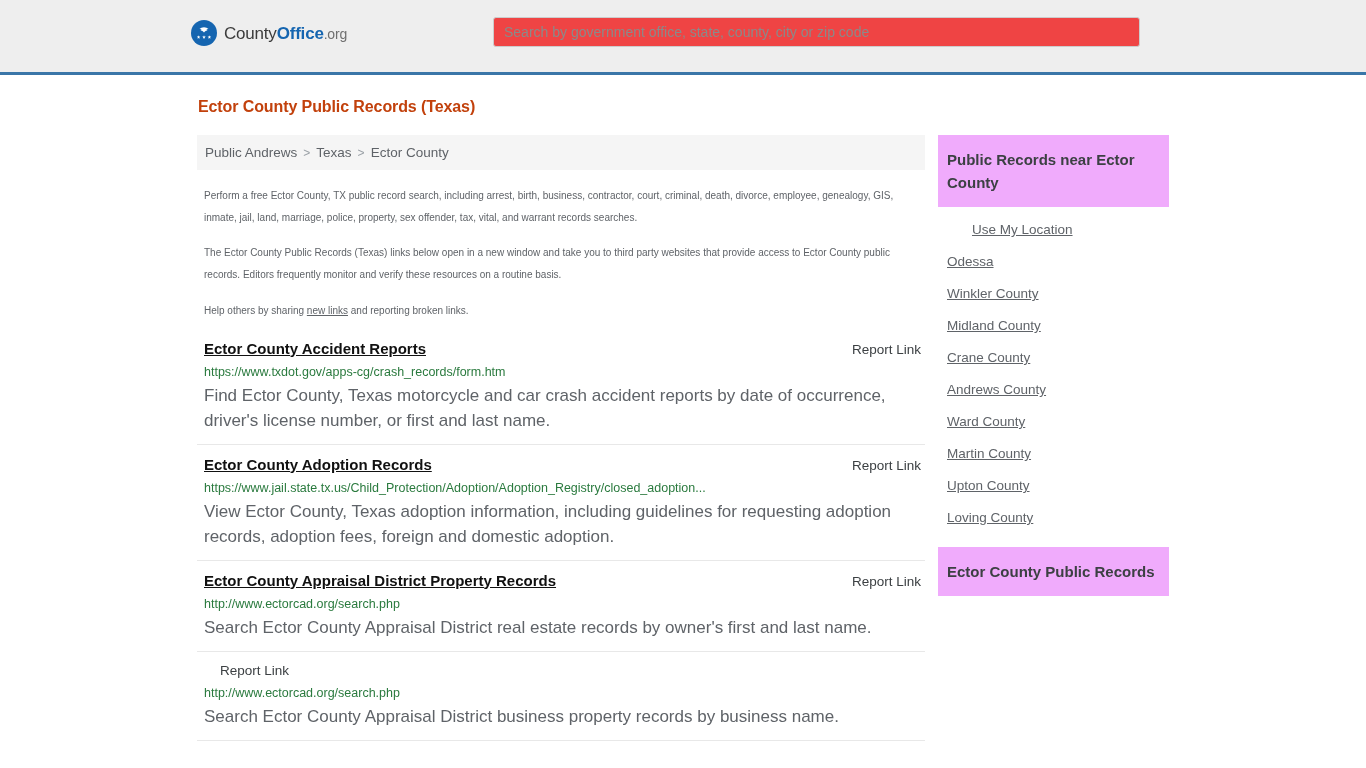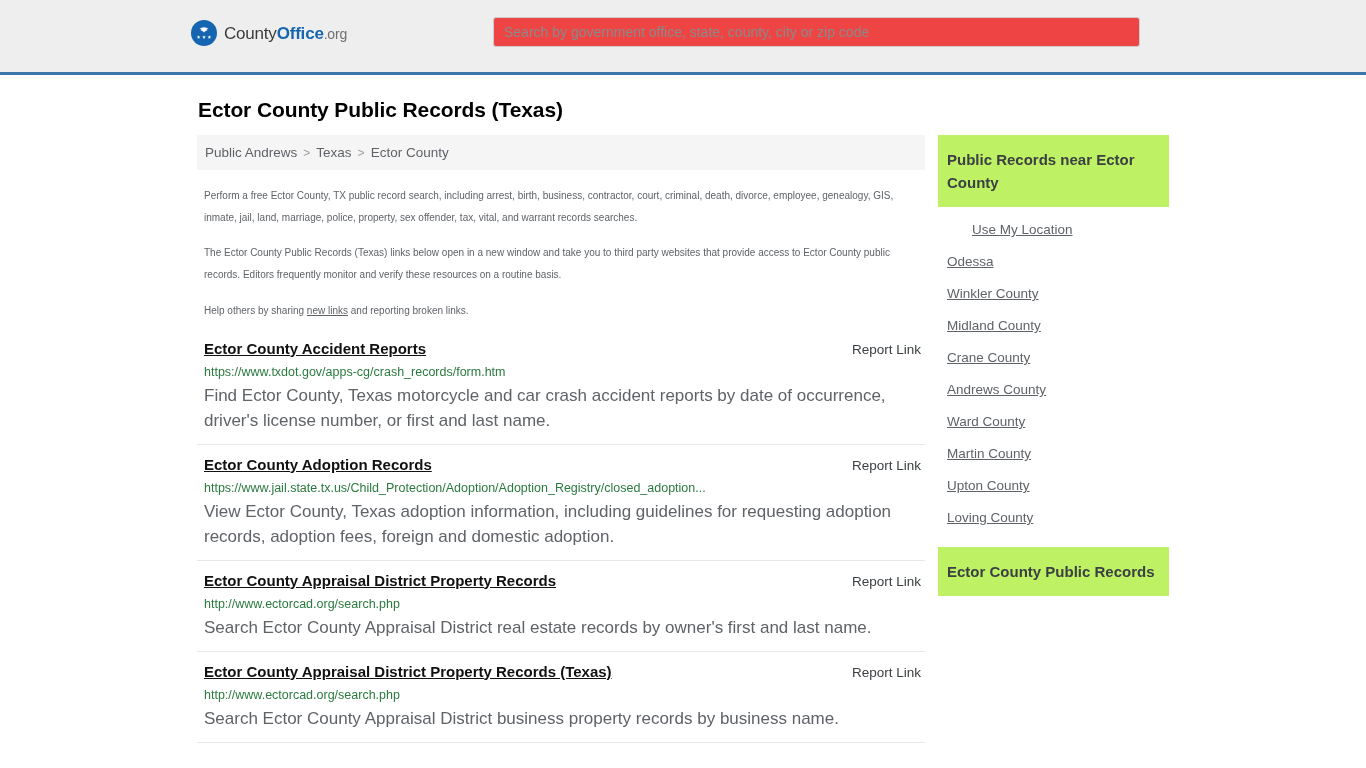--- a/index.html
+++ b/index.html
@@ -67,23 +67,23 @@
 
   
   .page {
     position: relative;
     width: 1366px;
   }
   .page-title {
     position: absolute;
     left: 198px;
     top: 23px;
-    font-size: 21px;
+    font-size: 16px;
     font-weight: bold;
-    color: #000000;
+    color: #c2410c;
     margin: 0;
     letter-spacing: -0.1px;
   }
 
   
   .main-col {
     position: absolute;
     left: 197px;
     top: 60px;
     width: 728px;
@@ -162,21 +162,21 @@
 
   
   .sidebar {
     position: absolute;
     left: 938px;
     top: 60px;
     width: 231px;
   }
   .side-card { margin-bottom: 14px; }
   .side-header {
-    background: #bef264;
+    background: #f0abfc;
     font-size: 15px;
     font-weight: bold;
     color: #3c4043;
     padding: 13px 12px 13px 9px;
     line-height: 23px;
   }
   .side-list {
     list-style: none;
     margin: 0;
     padding: 6px 0 0 0;
@@ -257,21 +257,20 @@
         <div class="result-head">
           <a class="result-title">Ector County Appraisal District Property Records</a>
           <span class="report-link">Report Link</span>
         </div>
         <div class="result-url">http://www.ectorcad.org/search.php</div>
         <div class="result-desc">Search Ector County Appraisal District real estate records by owner's first and last name.</div>
       </div>
 
       <div class="result">
         <div class="result-head">
-          <a class="result-title">Ector County Appraisal District Property Records (Texas)</a>
           <span class="report-link">Report Link</span>
         </div>
         <div class="result-url">http://www.ectorcad.org/search.php</div>
         <div class="result-desc">Search Ector County Appraisal District business property records by business name.</div>
       </div>
 
     </div>
   </div>
 
   <aside class="sidebar">

